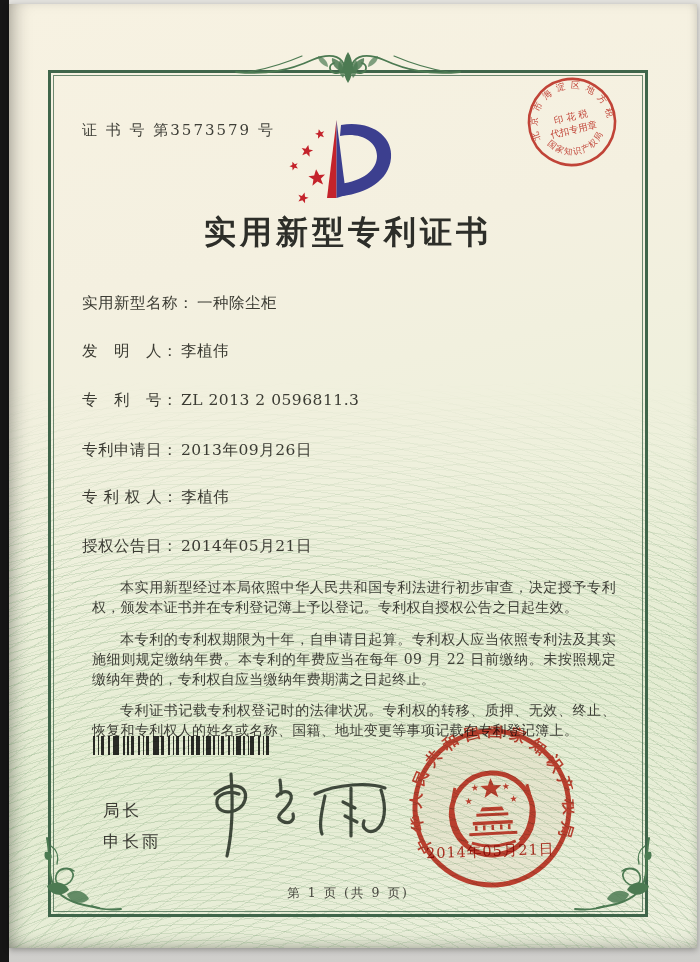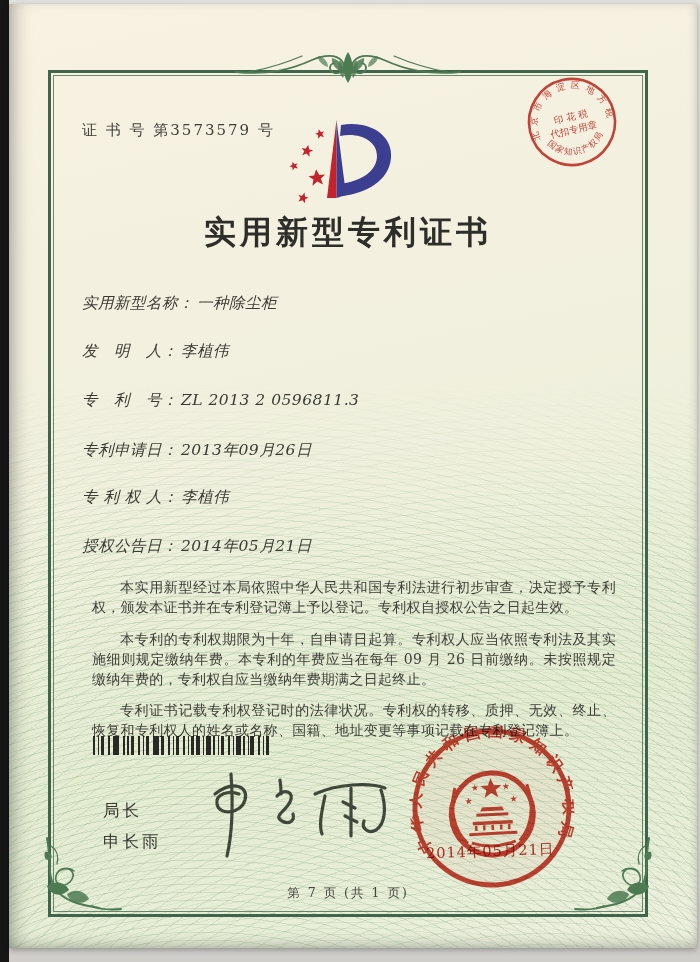--- a/index.html
+++ b/index.html
@@ -25,21 +25,21 @@
   .frame { position:absolute; left:39px; top:66px; width:600px; height:847px; border:3px solid #3f654a; }
   .frame::after { content:""; position:absolute; inset:2px; border:1px solid rgba(63,101,74,.75); }
 
   .svg-abs { position:absolute; }
   .cert-number { position:absolute; left:73px; top:97px; font-size:15px; letter-spacing:2px; color:#3f3f38;margin-top:20px; }
 
   .title { position:absolute; left:39px; width:600px; top:207px; text-align:center; font-size:32px; font-weight:bold; letter-spacing:4px; color:#2d2e29; }
 
   .tax-stamp { position:absolute; left:517px; top:72px; width:92px; height:92px; transform:rotate(-13deg); mix-blend-mode:multiply; opacity:.92; }
 
-  .field { position:absolute; left:73px; font-size:15.5px; color:#3b3b33; letter-spacing:.5px; white-space:nowrap;font-style:italic; }
+  .field { position:absolute; left:73px; font-size:15.5px; color:#3b3b33; letter-spacing:.5px; white-space:nowrap; }
   .field .fvalue { margin-left:3px; }
 
   .body-text { position:absolute; left:71px; top:562px; width:548px; font-size:14px; line-height:1.42; color:#3d3e36; text-align:justify; letter-spacing:.3px; }
   .body-text p { text-indent:2em; margin:12px; }
 
   .barcode { position:absolute; left:84px; top:732px; width:178px; height:19px; mix-blend-mode:multiply;
     background:
       repeating-linear-gradient(90deg,#2d2d2d 0 2px,transparent 2px 5px,#2d2d2d 5px 6px,transparent 6px 8px,#2d2d2d 8px 11px,transparent 11px 15px),
       repeating-linear-gradient(90deg,transparent 0 21px,#2d2d2d 21px 25px,transparent 25px 34px,#2d2d2d 34px 36px,transparent 36px 41px); }
 
@@ -141,21 +141,21 @@
     </div>
     <div class="field" style="top:483px;">
       <span class="flabel">专 利 权 人：</span><span class="fvalue">李植伟</span>
     </div>
     <div class="field" style="top:532px;">
       <span class="flabel">授权公告日：</span><span class="fvalue">2014年05月21日</span>
     </div>
 
     <div class="body-text">
       <p>本实用新型经过本局依照中华人民共和国专利法进行初步审查，决定授予专利权，颁发本证书并在专利登记簿上予以登记。专利权自授权公告之日起生效。</p>
-      <p>本专利的专利权期限为十年，自申请日起算。专利权人应当依照专利法及其实施细则规定缴纳年费。本专利的年费应当在每年 09 月 26 日前缴纳。未按照规定缴纳年费的，专利权自应当缴纳年费期满之日起终止。</p>
+      <p>本专利的专利权期限为十年，自申请日起算。专利权人应当依照专利法及其实施细则规定缴纳年费。本专利的年费应当在每年 09 月 22 日前缴纳。未按照规定缴纳年费的，专利权自应当缴纳年费期满之日起终止。</p>
       <p>专利证书记载专利权登记时的法律状况。专利权的转移、质押、无效、终止、恢复和专利权人的姓名或名称、国籍、地址变更等事项记载在专利登记簿上。</p>
     </div>
 
     <div class="barcode"></div>
 
     <div class="signer">
       <div>局长</div>
       <div>申长雨</div>
     </div>
 
@@ -197,15 +197,15 @@
         <rect x="97" y="99" width="2.5" height="5"></rect>
         <rect x="58" y="106" width="48" height="3"></rect>
         <path d="M60,116 Q82,124 104,116" fill="none" stroke="#cb3a2c" stroke-width="3"></path>
         <path d="M46,60 C40,80 42,102 56,116" fill="none" stroke="#cb3a2c" stroke-width="3"></path>
         <path d="M118,60 C124,80 122,102 108,116" fill="none" stroke="#cb3a2c" stroke-width="3"></path>
       </g>
     </svg>
 
     <div class="seal-date">2014年05月21日</div>
 
-    <div class="footer-page">第 7 页 (共 1 页)</div>
+    <div class="footer-page">第 1 页 (共 9 页)</div>
   </div>
 </div>
 
 </body></html>

